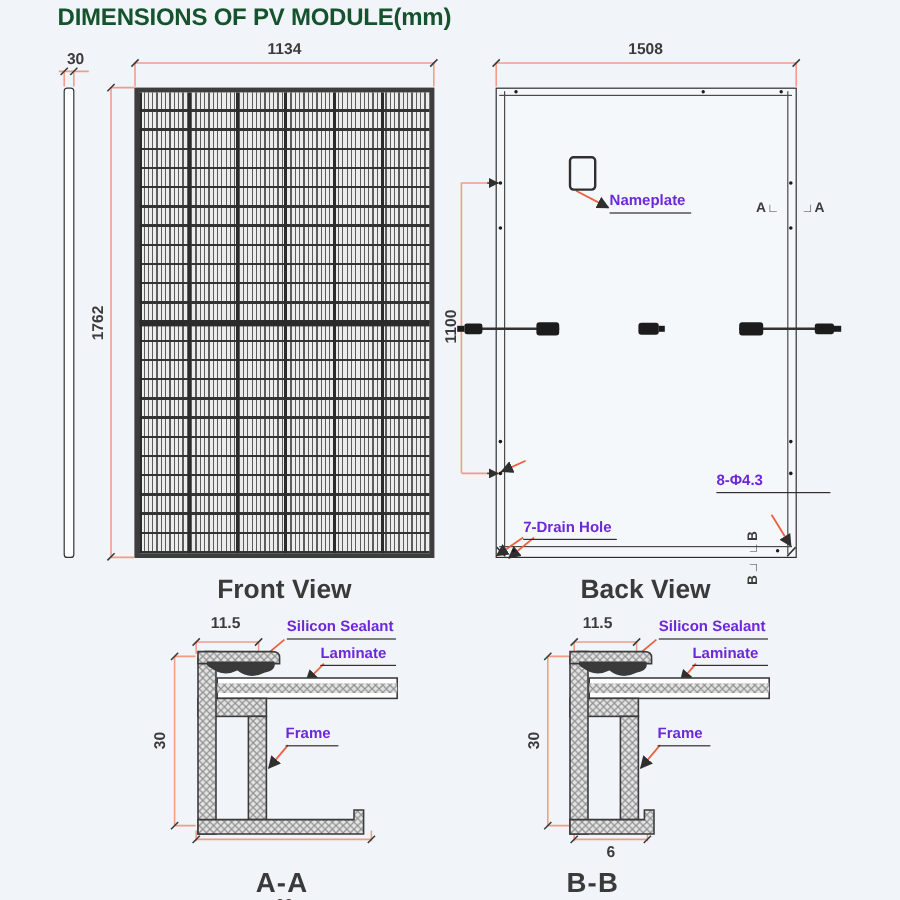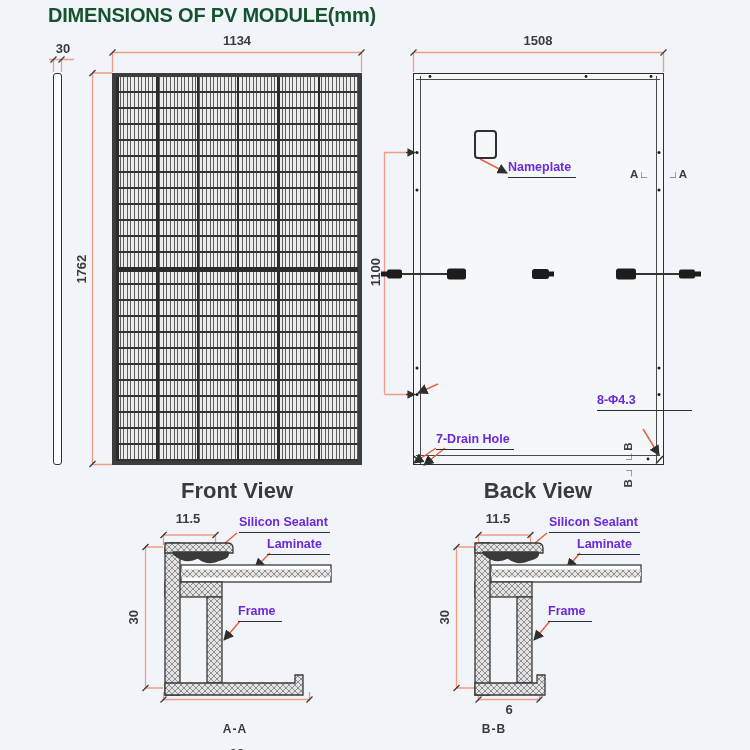--- a/index.html
+++ b/index.html
@@ -3,21 +3,21 @@
 <meta charset="utf-8">
 <style>
   html,body{margin:0;padding:0;}
   .stage{position:relative;width:750px;height:750px;background:#f1f5f9;overflow:hidden;
          font-family:"Liberation Sans",sans-serif;}
   .title{position:absolute;left:48px;top:4px;font-size:20px;font-weight:700;color:#14532d;letter-spacing:-0.2px;}
   .lbl{position:absolute;color:#3b3b3b;font-size:13px;font-weight:600;line-height:1.1;}
   .dim{text-align:center;}
   .rot{transform:rotate(-90deg);transform-origin:center center;}
   .cap{position:absolute;color:#3a3a3a;font-size:22px;font-weight:600;text-align:center;}
-  .seccap{position:absolute;color:#3a3a3a;font-size:12px;font-weight:700;text-align:center;letter-spacing:1px;}
+  .seccap{position:absolute;color:#3a3a3a;font-size:23px;font-weight:700;text-align:center;letter-spacing:1px;}
   .ann{position:absolute;color:#6d28d9;font-size:12.5px;font-weight:600;line-height:1.18;
        border-bottom:1.6px solid #2f2f2f;padding:0 2px 2px 0;}
   .marker{position:absolute;color:#3b3b3b;font-size:11.5px;font-weight:700;display:flex;gap:1px;align-items:center;}
   .brk{font-size:10px;}
   .flip{display:inline-block;transform:scaleX(-1);}
   .strip{position:absolute;left:53px;top:73px;width:9px;height:392px;background:#fcfdfe;
          border:1.5px solid #333;border-radius:3px;box-sizing:border-box;}
   .frontPanel{position:absolute;left:112px;top:73px;width:250px;height:392px;border:4px solid #3d3d3d;
          box-sizing:border-box;background-color:#ececec;
          background-image:

